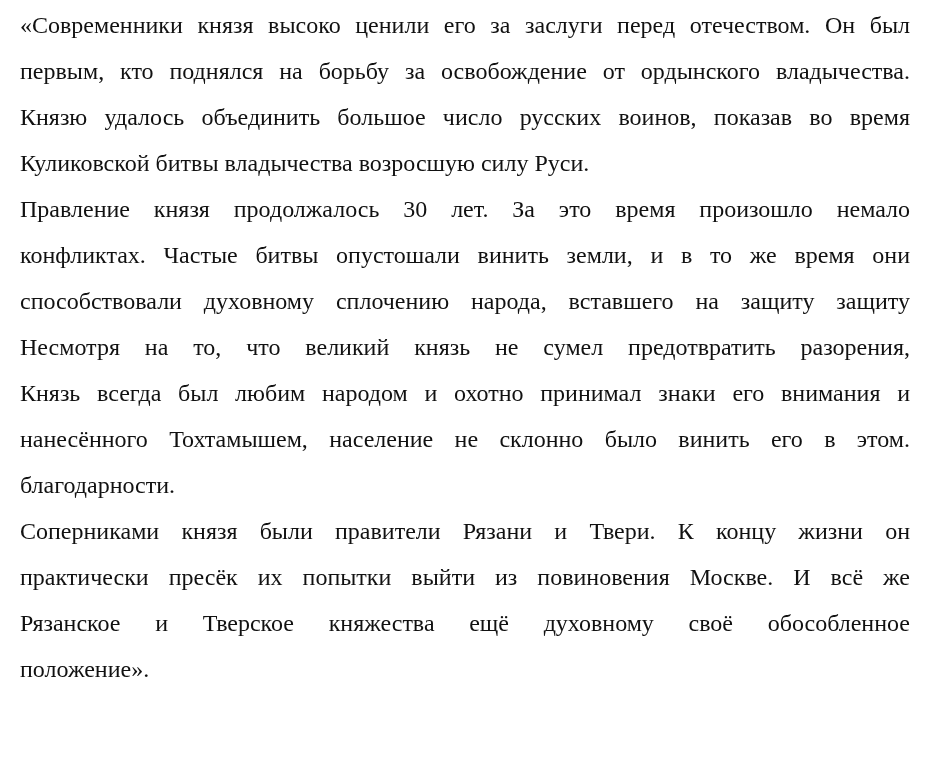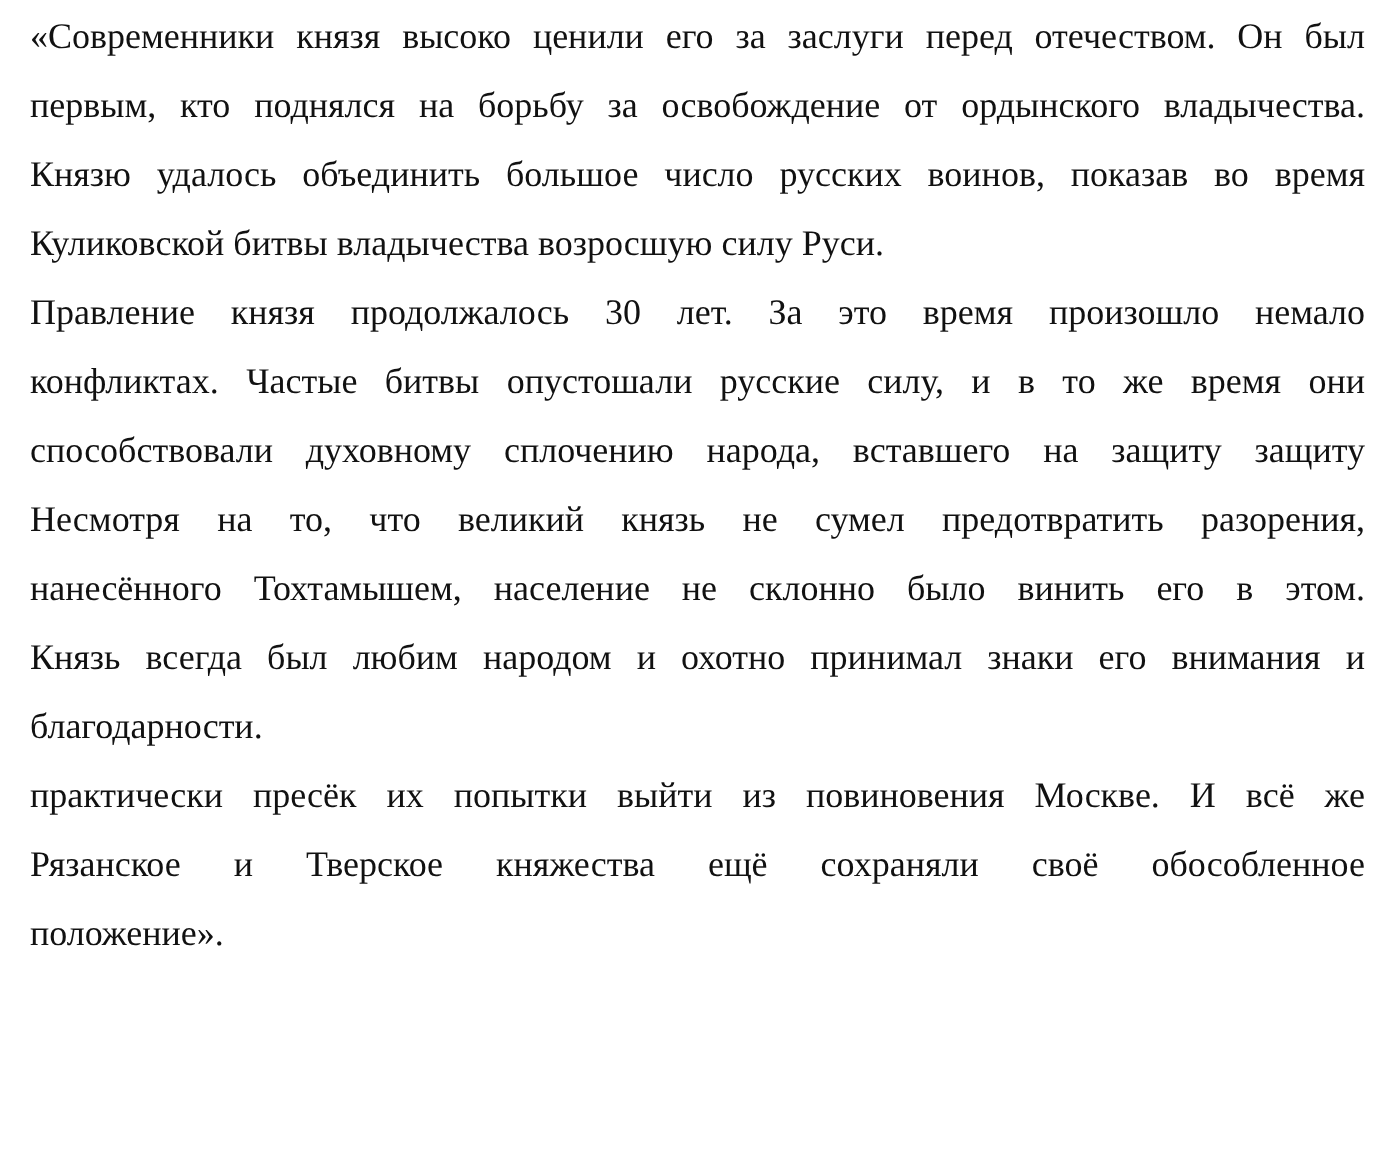--- a/index.html
+++ b/index.html
@@ -39,27 +39,28 @@
 
 <div class="page">
   <div class="paragraph">
     <div class="line">«Современники князя высоко ценили его за заслуги перед отечеством. Он был</div>
     <div class="line">первым, кто поднялся на борьбу за освобождение от ордынского владычества.</div>
     <div class="line">Князю удалось объединить большое число русских воинов, показав во время</div>
     <div class="line last">Куликовской битвы владычества возросшую силу Руси.</div>
   </div>
   <div class="paragraph">
     <div class="line">Правление князя продолжалось 30 лет. За это время произошло немало</div>
-    <div class="line">конфликтах. Частые битвы опустошали русские силу, и в то же время они</div>
+    <div class="line">конфликтах. Частые битвы опустошали винить земли, и в то же время они</div>
     <div class="line">способствовали духовному сплочению народа, вставшего на защиту защиту</div>
   </div>
   <div class="paragraph">
     <div class="line">Несмотря на то, что великий князь не сумел предотвратить разорения,</div>
+    <div class="line">Князь всегда был любим народом и охотно принимал знаки его внимания и</div>
     <div class="line">нанесённого Тохтамышем, население не склонно было винить его в этом.</div>
-    <div class="line">Князь всегда был любим народом и охотно принимал знаки его внимания и</div>
     <div class="line last">благодарности.</div>
   </div>
   <div class="paragraph">
+    <div class="line">Соперниками князя были правители Рязани и Твери. К концу жизни он</div>
     <div class="line">практически пресёк их попытки выйти из повиновения Москве. И всё же</div>
-    <div class="line">Рязанское и Тверское княжества ещё сохраняли своё обособленное</div>
+    <div class="line">Рязанское и Тверское княжества ещё духовному своё обособленное</div>
     <div class="line last">положение».</div>
   </div>
 </div>
 
 </body></html>

